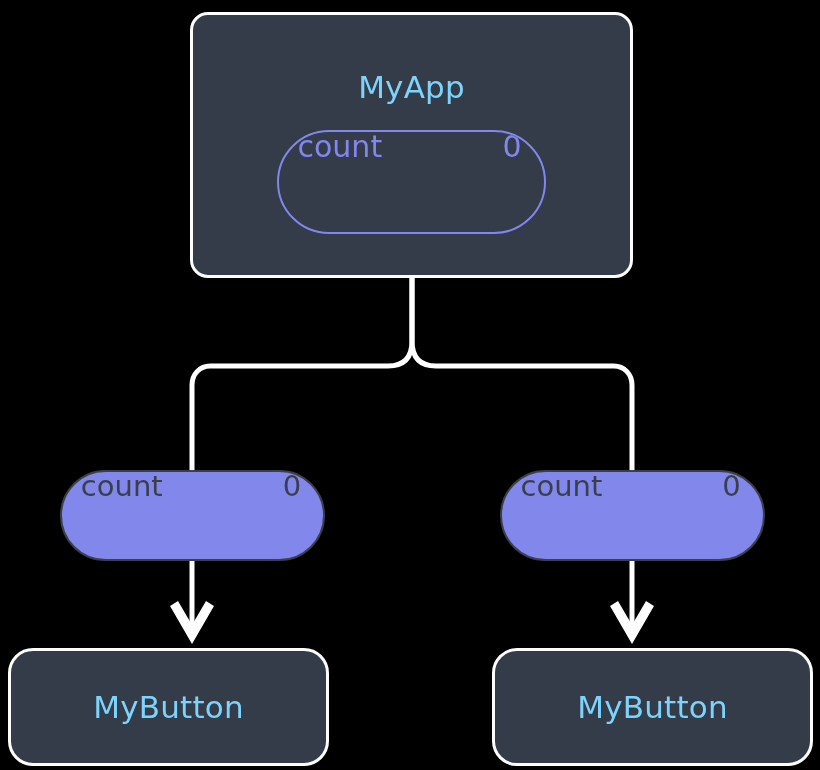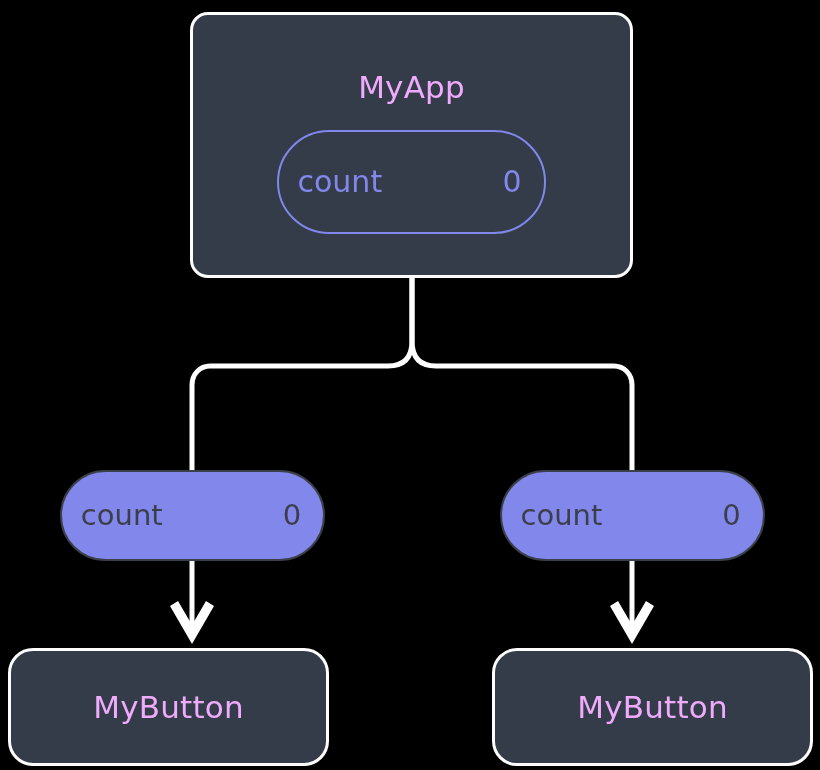--- a/index.html
+++ b/index.html
@@ -44,37 +44,37 @@
   }
   #box-mybutton-right {
     left: 492px;
     top: 648px;
     width: 321px;
     height: 118px;
     justify-content: center;
   }
 
   .component-title {
-    color: #f0abfc;
+    color: #7dd3fc;
     font-size: 31px;
     font-weight: 400;
     letter-spacing: 0.2px;
     line-height: 1;
     white-space: nowrap;
   }
   #box-myapp .component-title {
     margin-top: 57px;
   }
 
   
   .state-pill {
     position: absolute;
     box-sizing: border-box;
     display: flex;
-    align-items: center;
+    align-items: flex-start;
     border-radius: 999px;
     overflow: hidden;
     gap: 39px;
   }
   .pill-key, .pill-val {
     display: flex;
     align-items: center;
     justify-content: center;
     line-height: 1;
     white-space: nowrap;

